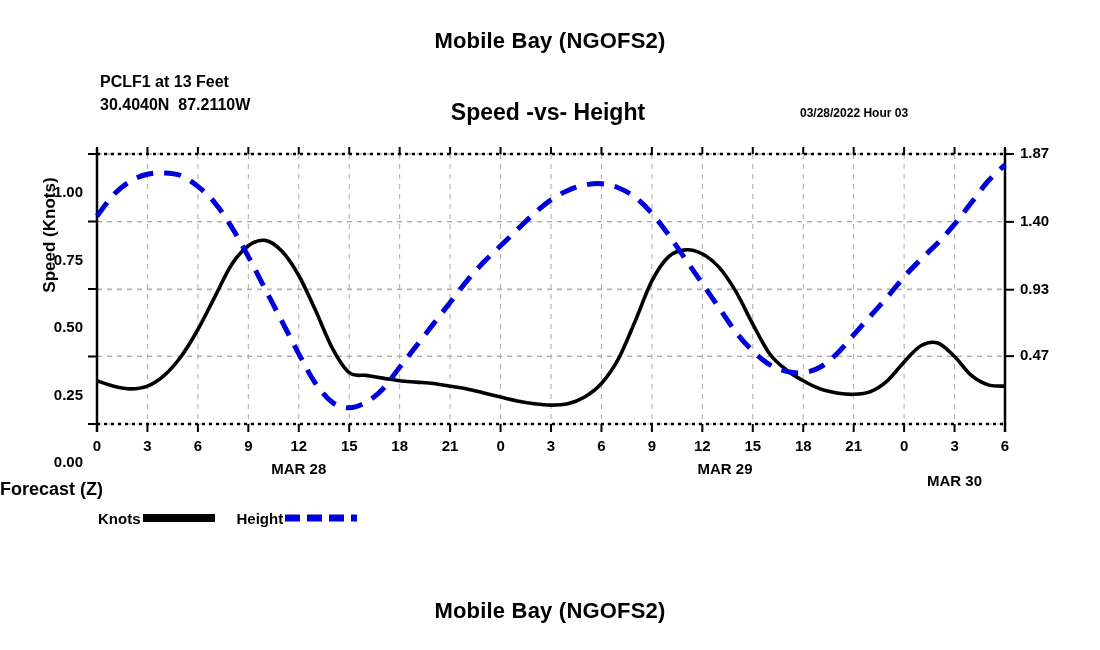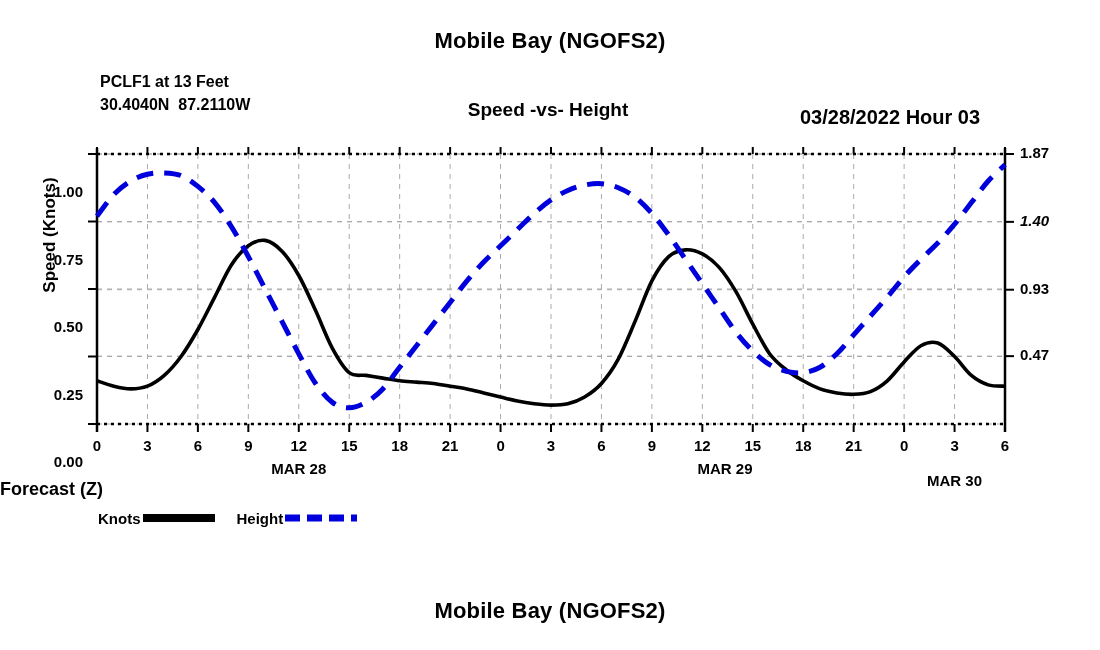--- a/index.html
+++ b/index.html
@@ -22,31 +22,31 @@
   }
   #title-bottom{
     left:0;top:598px;width:1100px;
     text-align:center;
     font-size:22px;font-weight:bold;
     letter-spacing:0.2px;
   }
   #subtitle{
     left:0;top:99px;width:1096px;
     text-align:center;
-    font-size:19px;font-weight:bold;
+    font-size:23px;font-weight:bold;
   }
   #station-block{
     left:100px;top:70px;
     font-size:16px;font-weight:bold;
     line-height:23px;
     white-space:pre;
   }
   #forecast-stamp{
     left:800px;top:106px;
-    font-size:20px;font-weight:bold;
+    font-size:12px;font-weight:bold;
     white-space:nowrap;
     text-align:center;
   }
 
   
   #ylabel-left{
     left:-70px;top:225px;width:240px;
     text-align:center;
     font-size:17px;font-weight:bold;
     transform:rotate(-90deg);
@@ -197,21 +197,21 @@
 <div class="abs" id="ylabels-left">
     <div class="abs ylab-l" style="left: 25px; top: 414px;">0.00</div>
     <div class="abs ylab-l" style="left: 25px; top: 346.5px;">0.25</div>
     <div class="abs ylab-l" style="left: 25px; top: 279px;">0.50</div>
     <div class="abs ylab-l" style="left: 25px; top: 211.5px;">0.75</div>
     <div class="abs ylab-l" style="left: 25px; top: 144px;">1.00</div>
   </div>
 <div class="abs" id="ylabels-right">
     <div class="abs ylab-r" style="left: 1020px; top: 346.139px;">0.47</div>
     <div class="abs ylab-r" style="left: 1020px; top: 279.722px;">0.93</div>
-    <div class="abs ylab-r" style="left: 1020px; top: 211.861px; font-style: italic;">1.40</div>
+    <div class="abs ylab-r" style="left: 1020px; top: 211.861px;">1.40</div>
     <div class="abs ylab-r" style="left: 1020px; top: 144px;">1.87</div>
   </div>
 <div class="abs" id="xlabels">
     <div class="abs xlab" style="left: 77px; top: 437px;">0</div>
     <div class="abs xlab" style="left: 127.444px; top: 437px;">3</div>
     <div class="abs xlab" style="left: 177.889px; top: 437px;">6</div>
     <div class="abs xlab" style="left: 228.333px; top: 437px;">9</div>
     <div class="abs xlab" style="left: 278.778px; top: 437px;">12</div>
     <div class="abs xlab" style="left: 329.222px; top: 437px;">15</div>
     <div class="abs xlab" style="left: 379.667px; top: 437px;">18</div>

